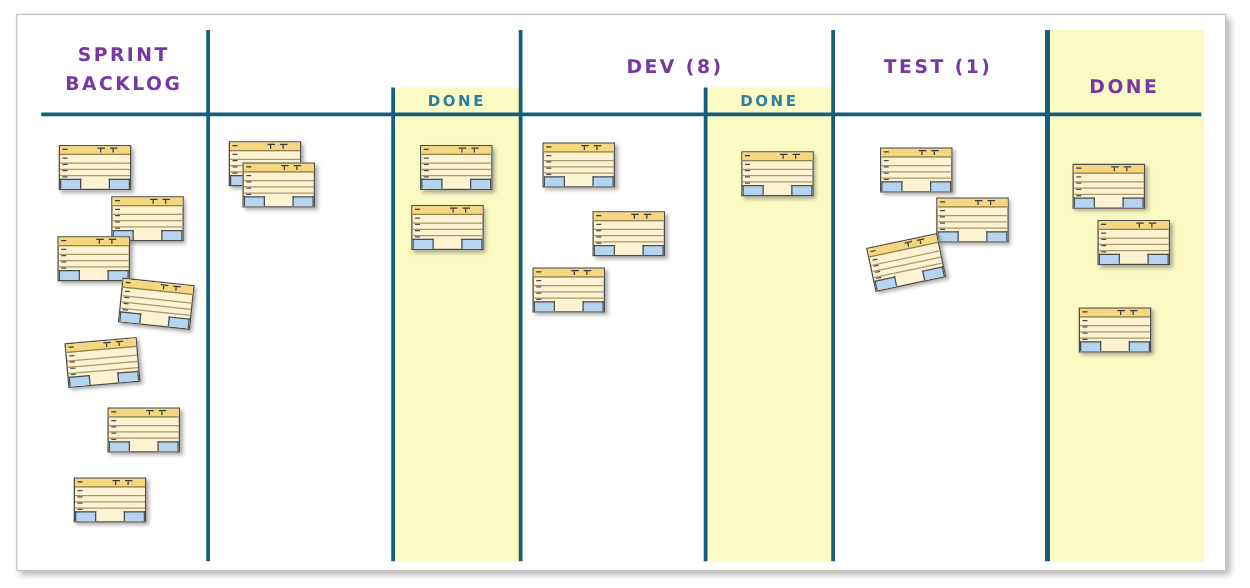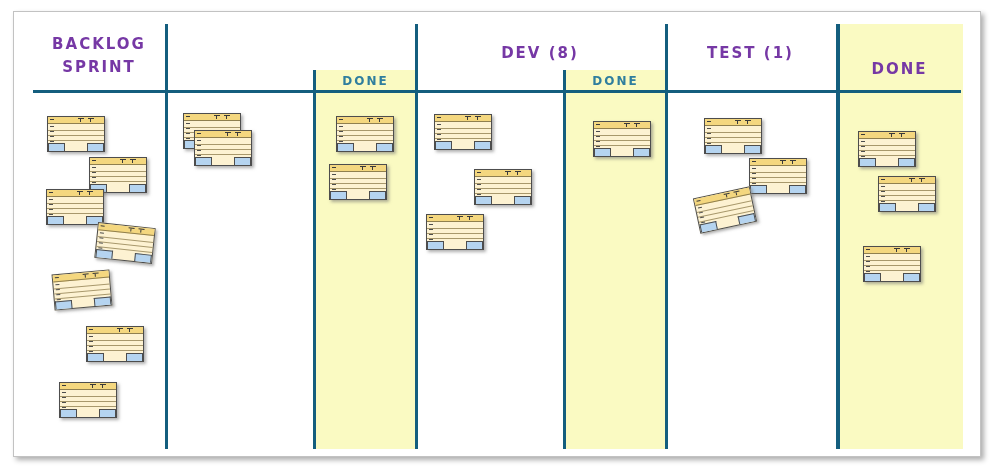--- a/index.html
+++ b/index.html
@@ -59,22 +59,22 @@
     <div class="lane arch-done"></div>
     <div class="lane dev-done"></div>
     <div class="lane done-col"></div>
 
     <div class="vline v1"></div>
     <div class="vline v2"></div>
     <div class="vline v3"></div>
     <div class="hline"></div>
 
     <div class="hdr sprint">
+      <div>SPRINT</div>
       <div>BACKLOG</div>
-      <div>SPRINT</div>
     </div>
     <div class="hdr dev">DEV (8)</div>
     <div class="hdr test">TEST (1)</div>
     <div class="hdr donec">DONE</div>
 
     <div class="subhdr arch">DONE</div>
     <div class="subhdr dev">DONE</div>
 
     <div id="card-layer">
         <div class="card" style="left: 33px; top: 104px; z-index: 10;">

